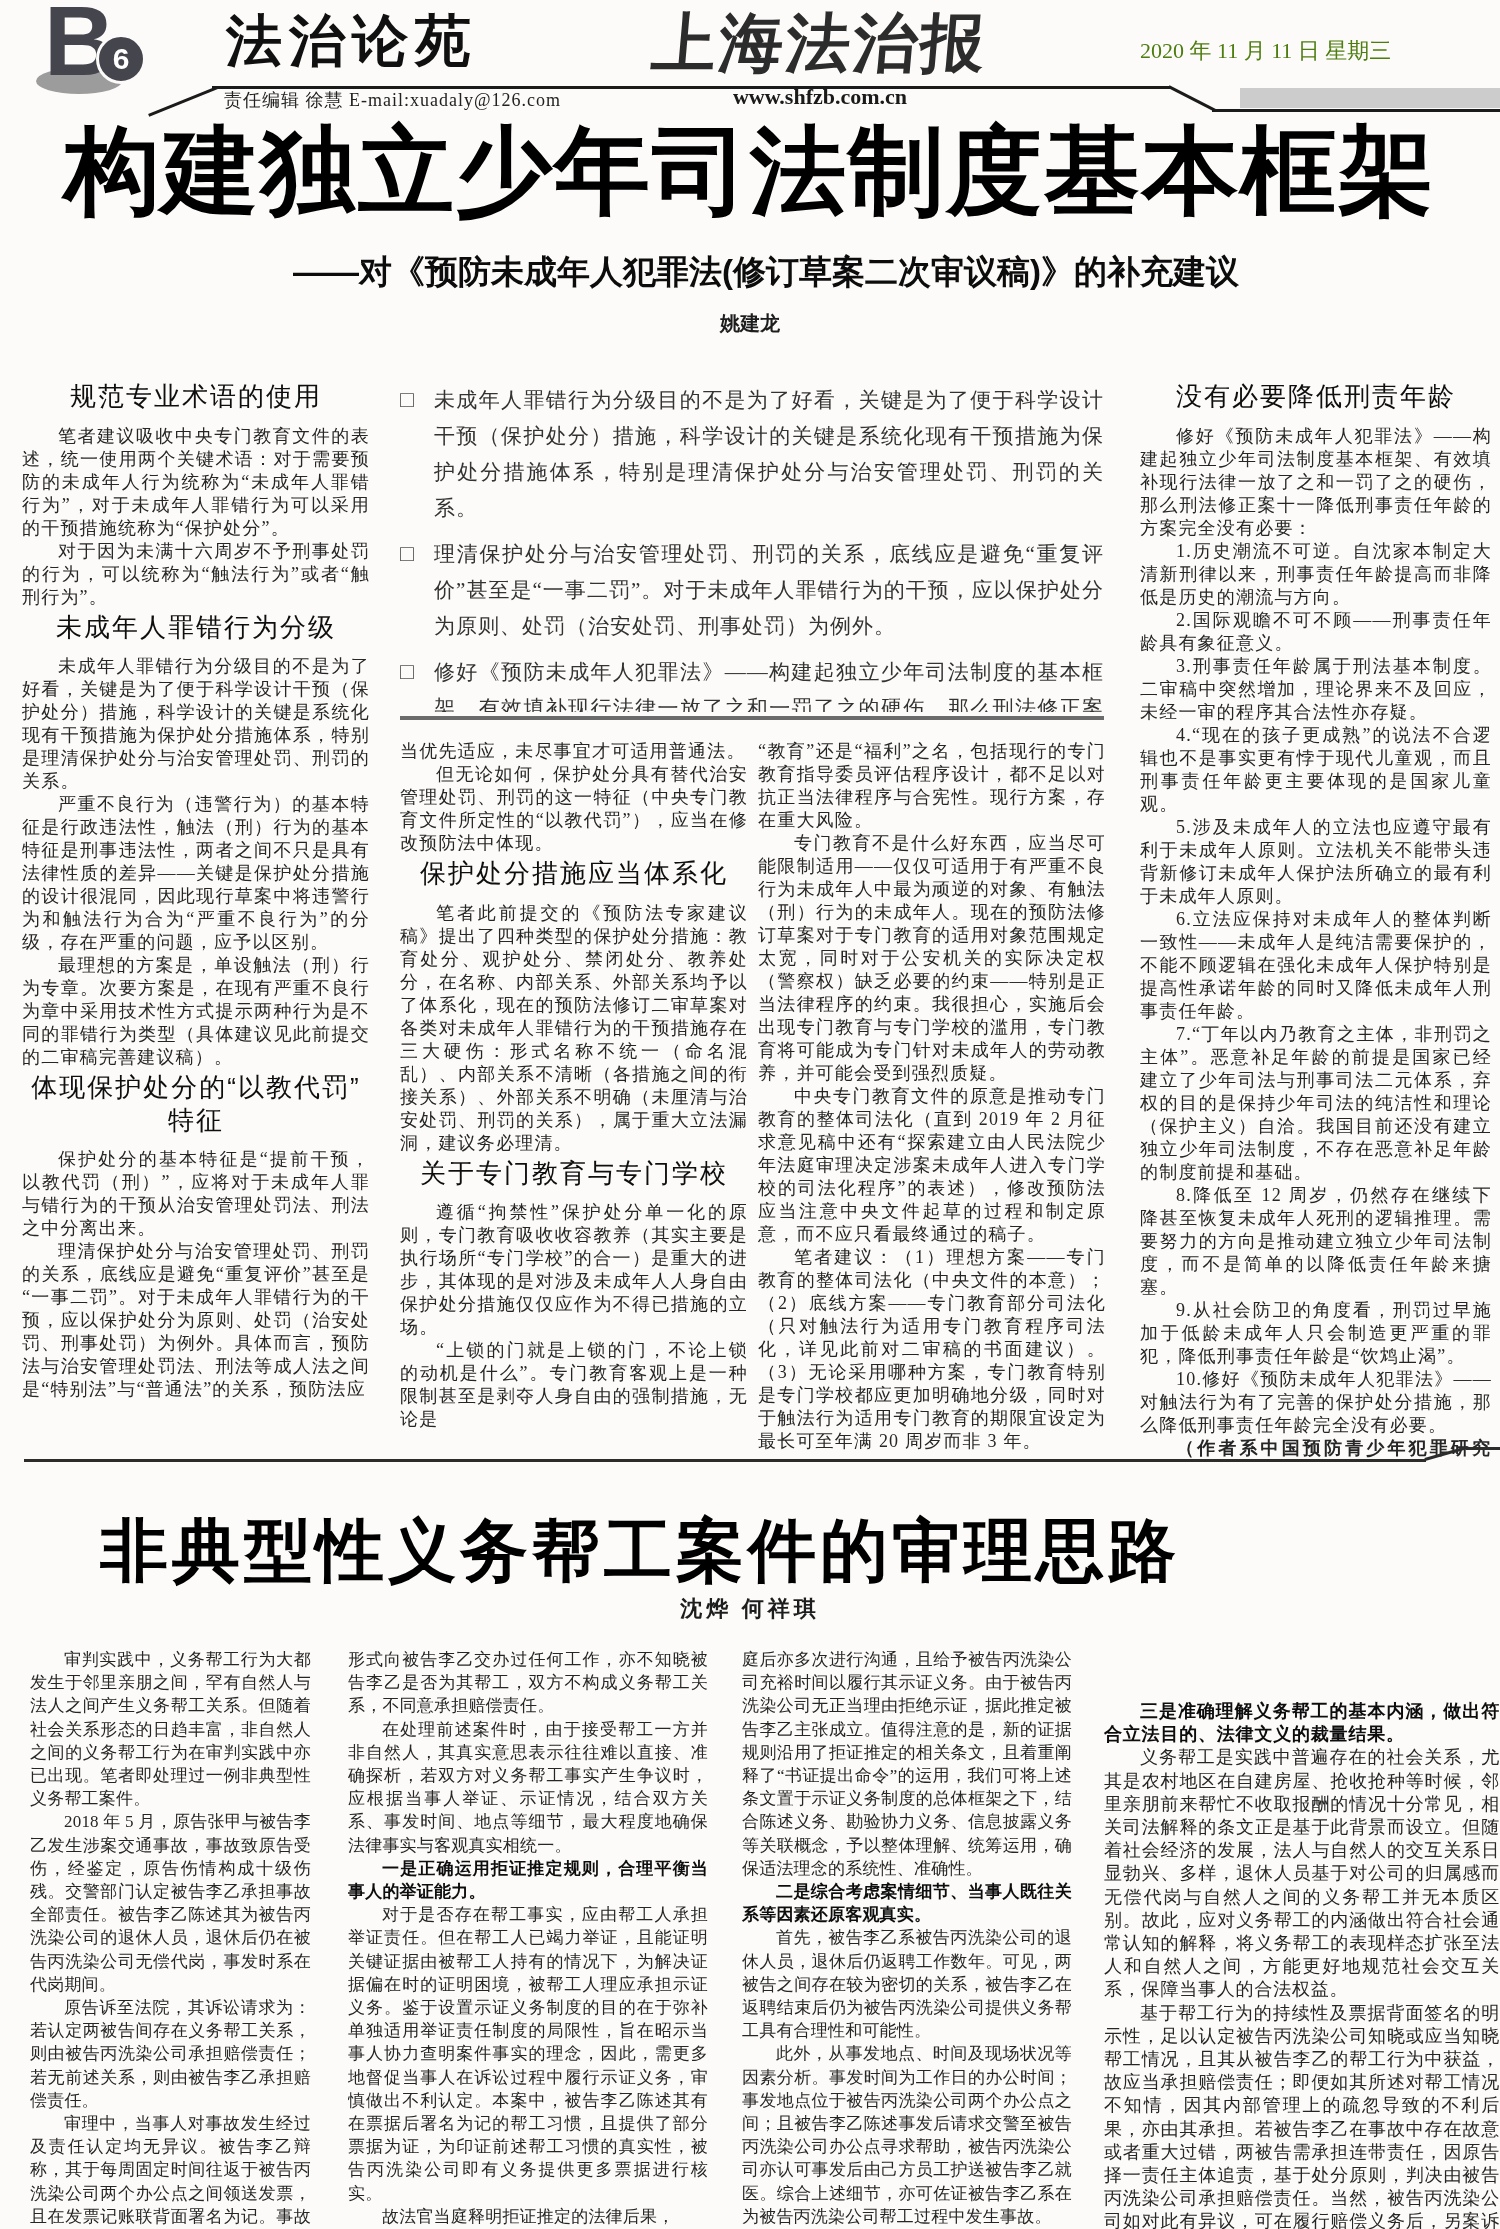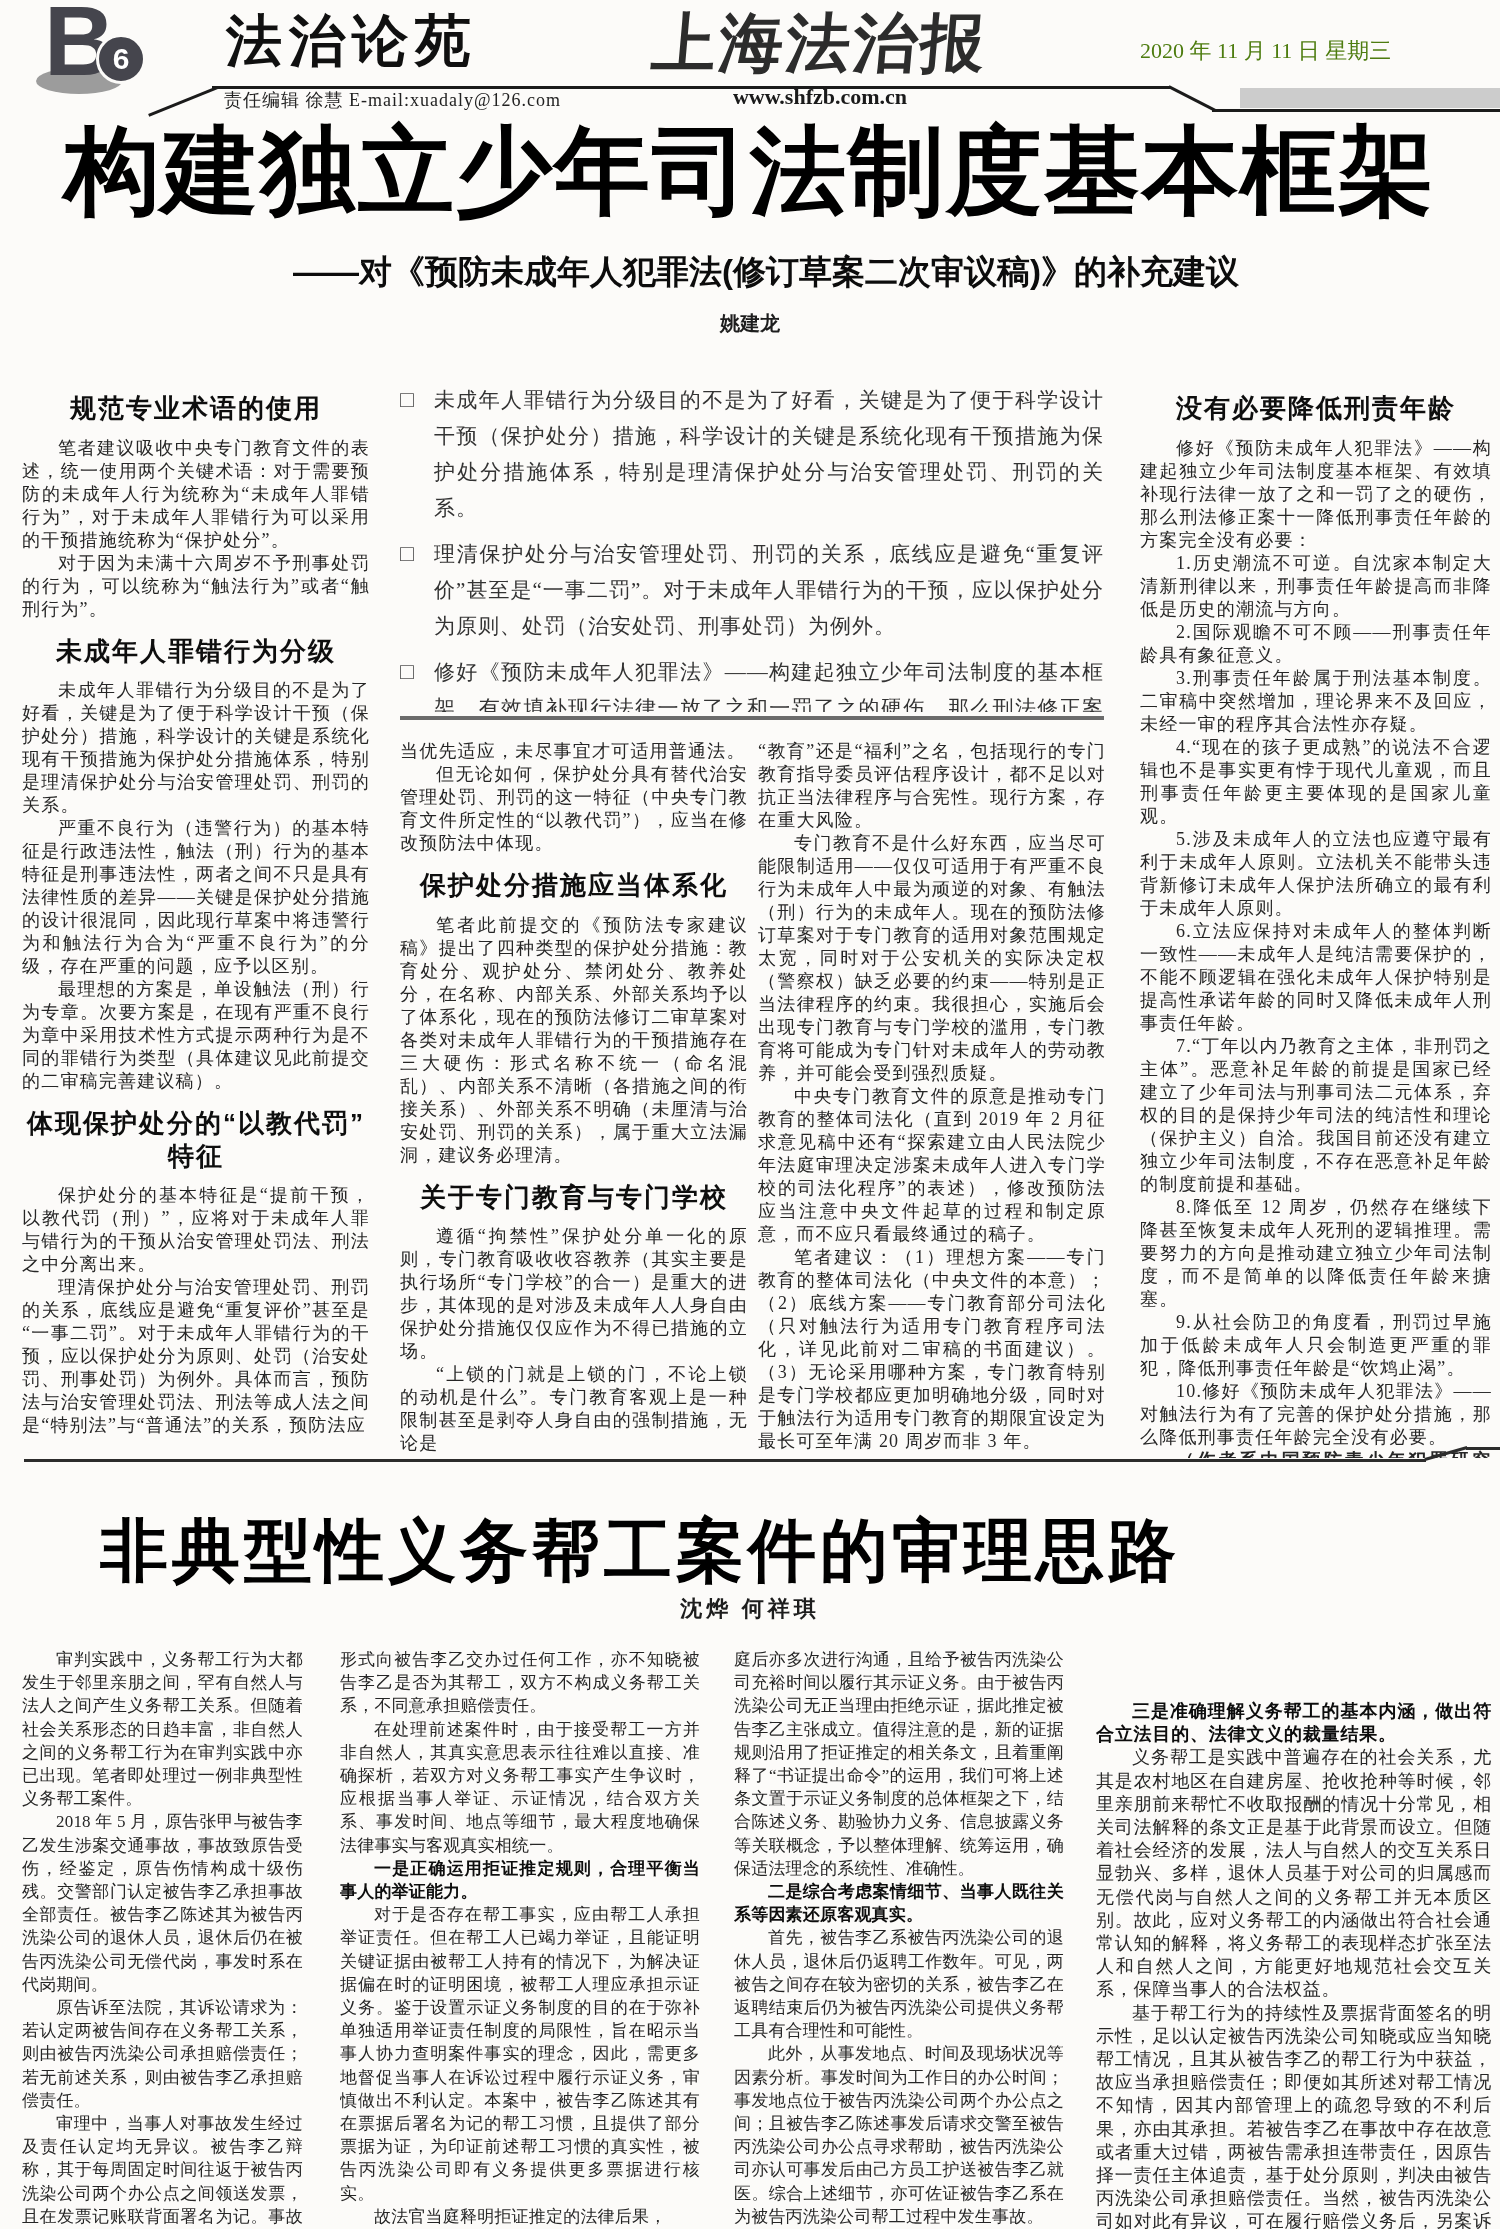--- a/index.html
+++ b/index.html
@@ -36,41 +36,41 @@
   .a1-author{position:absolute;left:0;top:310px;width:1500px;text-align:center;font-size:20px;font-weight:700;}
   
   .col{position:absolute;overflow:hidden;text-align:justify;}
   .a1c{font-size:18px;line-height:23px;letter-spacing:1.2px;color:#262626;}
   #a1-col1{left:22px;top:378px;width:348px;height:1080px;}
   #a1-col2{left:400px;top:740px;width:348px;height:718px;}
   #a1-col3{left:758px;top:740px;width:348px;height:718px;}
   #a1-col4{left:1140px;top:378px;width:352px;height:1080px;}
   #a1-box{left:400px;top:382px;width:704px;height:330px;overflow:hidden;}
   .box-rule{position:absolute;left:400px;top:716px;width:704px;height:4px;background:#6b6b6b;}
-  .blk-h{font-family:"Liberation Sans",sans-serif;font-weight:700;font-size:26px;text-align:center;
-         letter-spacing:2px;color:#0e0e0e;margin:14px 0 12px 0;line-height:1.25;}
+  .blk-h{font-family:"Liberation Sans",sans-serif;font-weight:400;font-size:26px;text-align:center;
+         letter-spacing:2px;color:#0e0e0e;margin:2px 0 12px 0;line-height:1.25;}
   .blk-p{text-indent:2em;margin:0;}
   .blk-pc{text-indent:0;margin:0;}
   .blk-b{text-indent:2em;margin:0;font-weight:900;font-family:"Liberation Sans",sans-serif;color:#0d0d0d;}
   .blk-credit{text-indent:2em;margin:0;font-weight:700;letter-spacing:2px;}
   .blk-creditr{margin:4px 0 0 0;text-align:right;font-weight:700;letter-spacing:2px;}
   .blk-li{display:flex;margin:0 0 10px 0;font-size:21px;line-height:36px;color:#333;letter-spacing:1px;}
   .blk-li .cb{flex:0 0 34px;font-size:23px;color:#555;line-height:36px;}
   .blk-li .li-text{flex:1;text-align:justify;}
   
   .sep-h1{left:24px;top:1459px;width:1402px;height:3px;background:#2c2c2c;}
   .sep-diag{left:1424px;top:1452px;width:44px;height:3px;background:#2c2c2c;transform:rotate(-16deg);}
   .sep-h2{left:1466px;top:1447px;width:34px;height:3px;background:#2c2c2c;}
   
   .a2-title{position:absolute;left:0;top:1506px;width:1280px;text-align:center;
             font-family:"Liberation Sans",sans-serif;font-size:68px;font-weight:900;
             letter-spacing:4px;color:#000;}
   .a2-authors{position:absolute;left:0;top:1594px;width:1500px;text-align:center;
             font-size:22px;font-weight:700;letter-spacing:4px;}
-  .a2c{font-size:17px;line-height:23.2px;letter-spacing:0.2px;color:#262626;}
+  .a2c{font-size:17px;line-height:23.2px;letter-spacing:0.2px;color:#262626;margin-left:8px;}
   #a2-col1{left:22px;top:1648px;width:281px;height:578px;}
   #a2-col2{left:340px;top:1648px;width:360px;height:578px;}
   #a2-col3{left:734px;top:1648px;width:330px;height:578px;}
   #a2-col4{left:1096px;top:1700px;width:396px;height:578px;font-size:18px;letter-spacing:0.8px;}
 </style>
 </head>
 <body>
 
 <div id="page">
 

